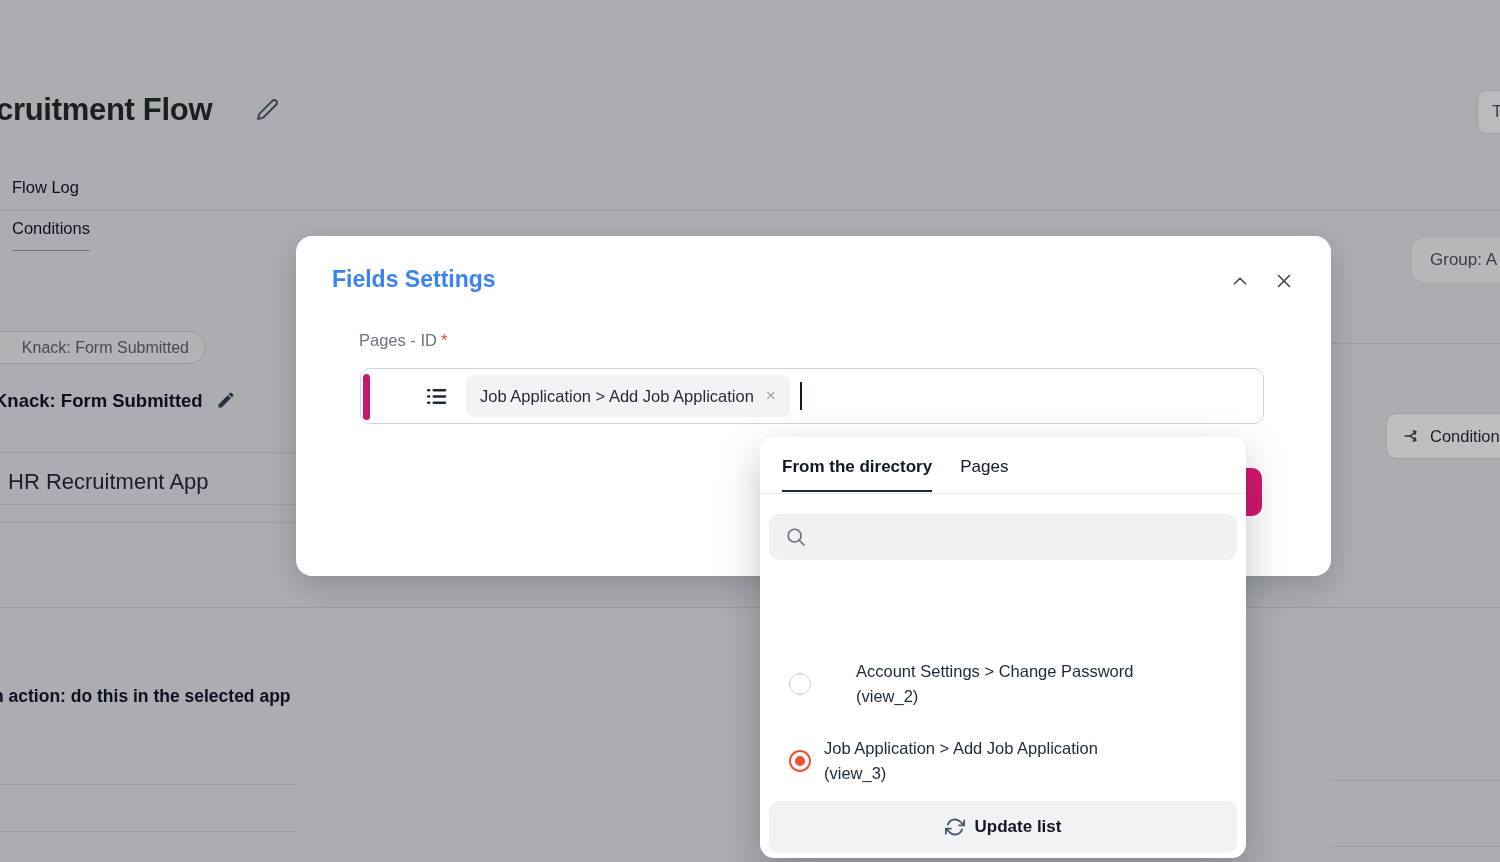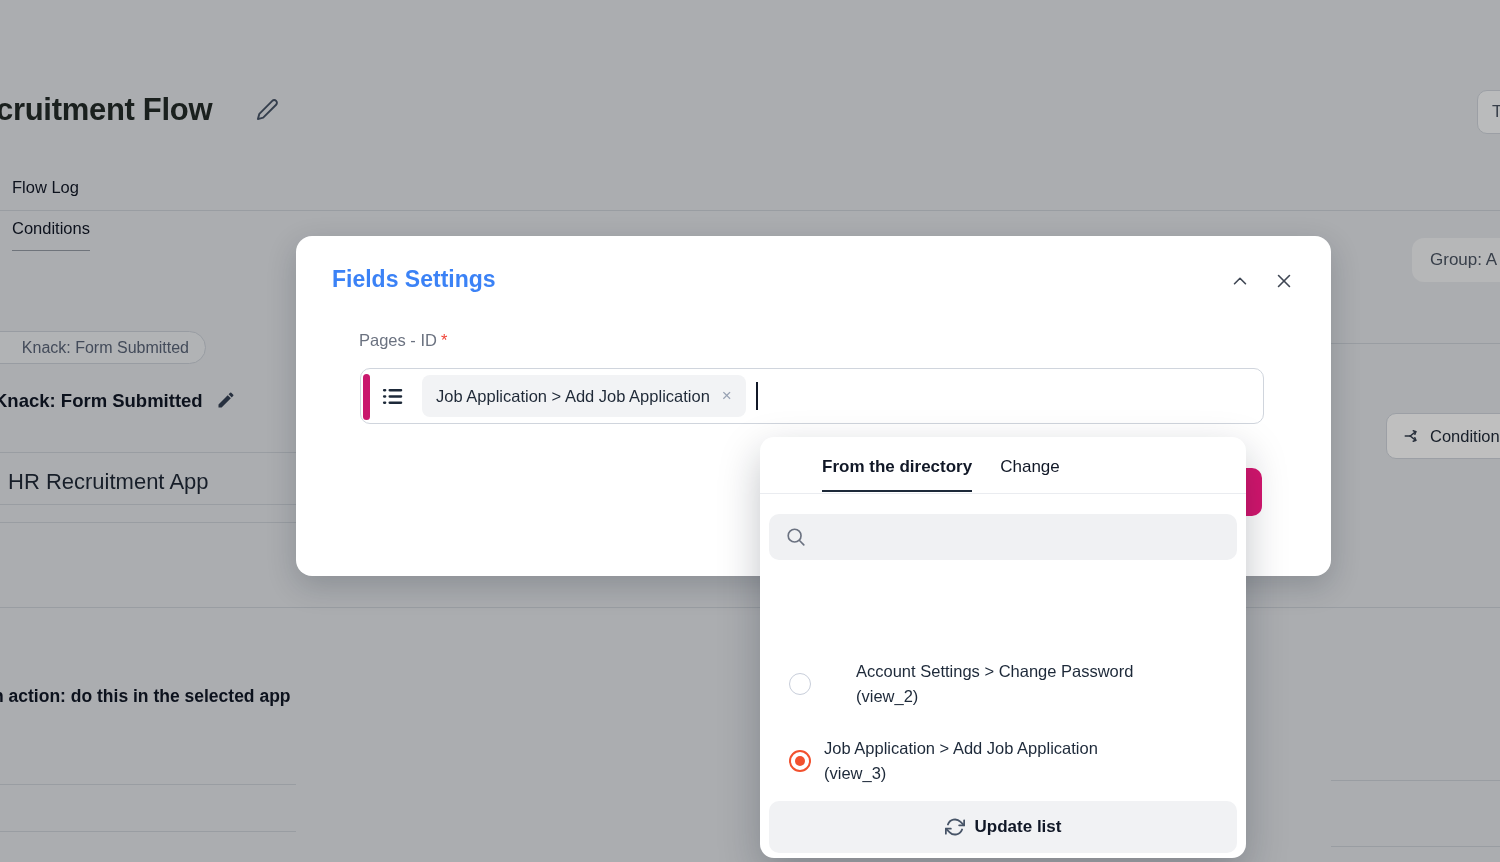--- a/index.html
+++ b/index.html
@@ -43,33 +43,33 @@
   
   .dim { position:absolute; inset:0; background:rgba(0,0,0,0.25); z-index:10; }
 
   
   .modal { left:296px; top:236px; width:1035px; height:340px; background:#fff; border-radius:16px; box-shadow:0 10px 30px rgba(16,24,40,0.20); z-index:20; }
   .modal-title { left:36px; top:30px; font-size:23px; font-weight:700; color:#3b82f6; position:absolute; }
   .modal-collapse { position:absolute; left:931px; top:32px; width:26px; height:26px; display:flex; align-items:center; justify-content:center; cursor:pointer; }
   .modal-close { position:absolute; left:975px; top:32px; width:26px; height:26px; display:flex; align-items:center; justify-content:center; cursor:pointer; }
   .field-label { position:absolute; left:63px; top:95px; font-size:16.5px; color:#6B7280; }
   .req { color:#F04438; margin-left:4px; }
-  .pages-field { position:absolute; left:64px; top:132px; width:904px; height:56px; border:1px solid #D0D5DD; border-radius:10px; background:#fff; display:flex; align-items:center; }
+  .pages-field { position:absolute; left:64px; top:132px; width:904px; height:56px; border:1px solid #D0D5DD; border-radius:10px; background:#fff; display:flex; align-items:center;padding-left:44px; }
   .accent-bar { position:absolute; left:2px; top:5px; width:7px; height:46px; border-radius:6px; background:#C9176D; }
   .list-ic { margin-left:20px; display:flex; align-items:center; }
   .chip { margin-left:18px; height:42px; background:#F2F3F5; border-radius:8px; display:flex; align-items:center; padding:0 14px; font-size:16.5px; color:#1F2937; white-space:nowrap; }
   .chip-x { margin-left:12px; color:#98A2B3; font-size:17px; cursor:pointer; }
   .caret { margin-left:10px; width:2px; height:28px; background:#111827; }
   .pink-sliver { left:1196px; top:468px; width:66px; height:48px; border-radius:10px; background:#D4156E; z-index:25; }
 
   
   .dropdown { left:760px; top:437px; width:486px; height:421px; background:#fff; border-radius:14px; box-shadow:0 16px 40px rgba(16,24,40,0.25); z-index:30; }
   .dd-tabs { position:absolute; left:22px; top:20px; display:flex; gap:28px; }
   .dd-tab { font-size:17px; color:#111827; padding-bottom:13px; cursor:pointer; white-space:nowrap; }
-  .dd-tab.active { font-weight:700; border-bottom:2.5px solid #1D2939;margin-left:40px; }
+  .dd-tab.active { font-weight:700; border-bottom:2.5px solid #1D2939; }
   .dd-divider { position:absolute; left:0; top:56px; width:486px; height:1px; background:#EAECF0; }
   .dd-search { position:absolute; left:9px; top:77px; width:468px; height:46px; background:#F0F1F3; border-radius:10px; display:flex; align-items:center; padding-left:16px; gap:10px; }
   .dd-search input { border:none; outline:none; background:transparent; font-size:16px; flex:1; font-family:"Liberation Sans", sans-serif; color:#111827; }
   .opt { position:absolute; left:0; width:486px; display:flex; align-items:center; cursor:pointer; }
   .opt-1 { top:145px; height:50px; }
   .opt-2 { top:211px; height:72px;gap:32px; }
   .opt-3 { top:288px; height:72px; }
   .radio { width:22px; height:22px; border-radius:50%; border:1.5px solid #C8CEDA; background:#fff; margin-left:29px; flex:0 0 auto; }
   .radio.sel { border:2px solid #F2512E; position:relative; }
   .radio.sel::after { content:""; position:absolute; left:4px; top:4px; width:10px; height:10px; border-radius:50%; background:#F2512E; }
@@ -181,21 +181,21 @@
     <div class="caret"></div>
   </div>
 </div>
 
 <div class="abs pink-sliver"></div>
 
 <div class="abs dropdown">
 
   <div class="dd-tabs">
     <span class="dd-tab active">From the directory</span>
-    <span class="dd-tab">Change</span>
+    <span class="dd-tab">Pages</span>
   </div>
   <div class="dd-divider"></div>
 
   <div class="dd-search">
     <span>
       <svg width="22" height="22" viewBox="0 0 24 24" fill="none" stroke="#6B7280" stroke-width="1.8" stroke-linecap="round">
           <circle cx="10.5" cy="10.5" r="7"></circle>
           <line x1="15.8" y1="15.8" x2="20.5" y2="20.5"></line>
         </svg>
     </span>

